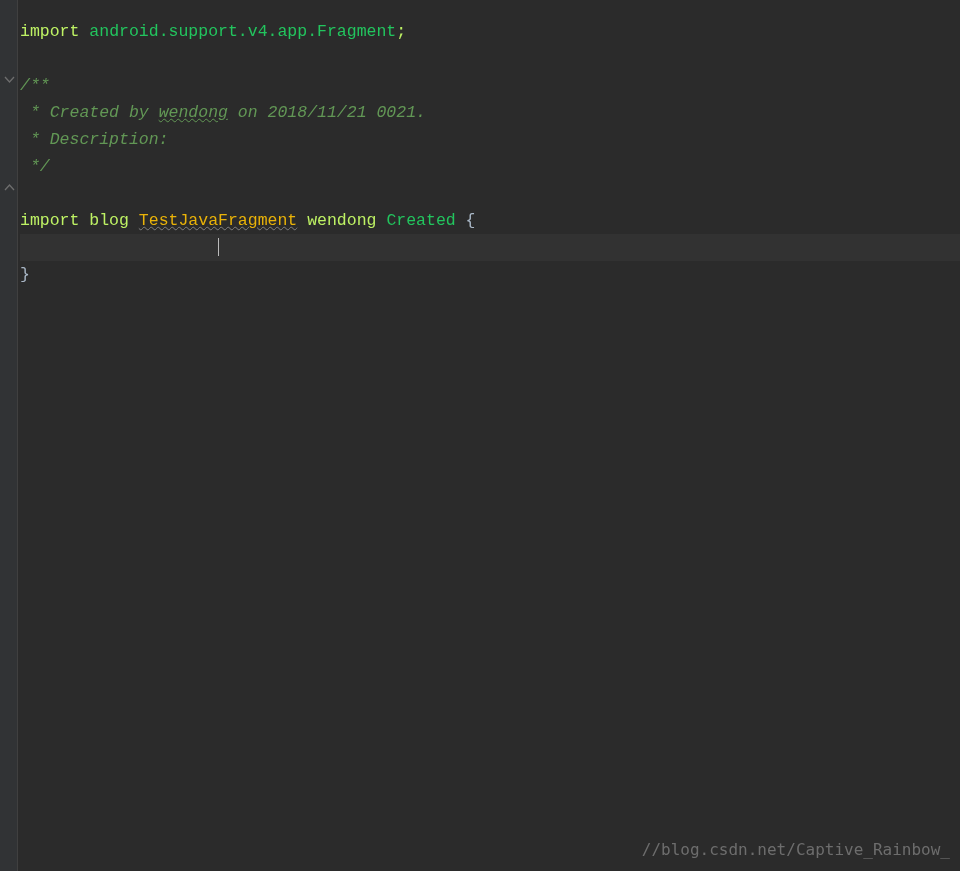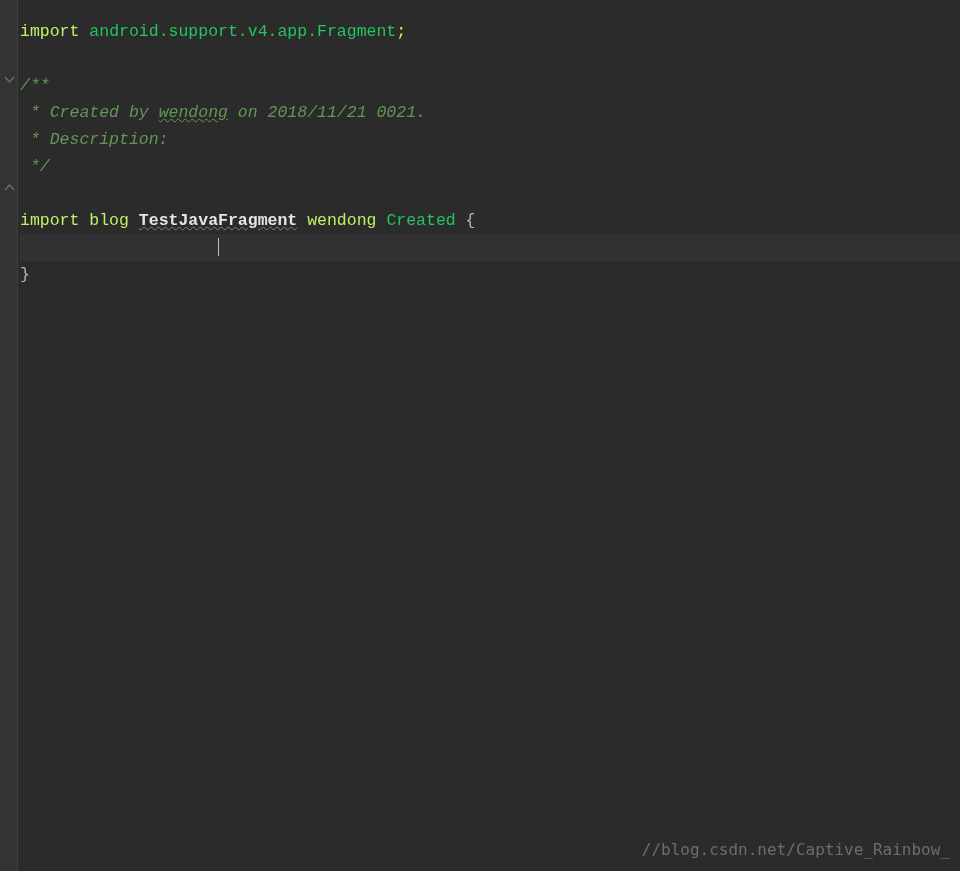--- a/index.html
+++ b/index.html
@@ -47,22 +47,21 @@
   }
   .kw-orange { color: #bef264; }
   .comment-green { color: #629755; font-style: italic; }
   .underline-green {
     text-decoration: underline wavy #629755;
     text-decoration-thickness: 1px;
   }
   .underline-wavy {
     text-decoration: underline wavy #808080;
     text-decoration-thickness: 1px;
-    color: #e5e5e5;
-    font-weight: bold;
+    color: #eab308;
   }
   .plain { color: #22c55e; }
   .punct { color: #a9b7c6; }
   .watermark {
     position: absolute;
     bottom: 8px;
     right: 10px;
     color: #6d6d6d;
     font-family: 'Consolas', monospace;
     font-size: 16px;

